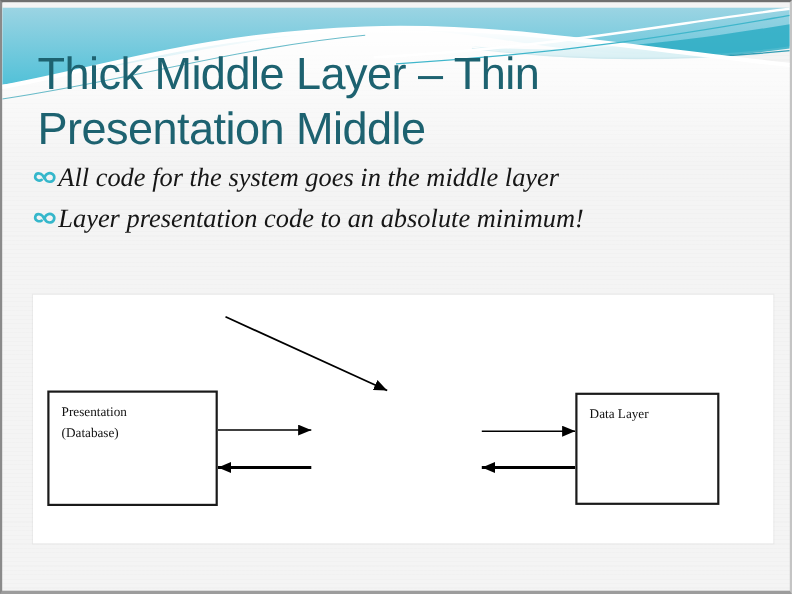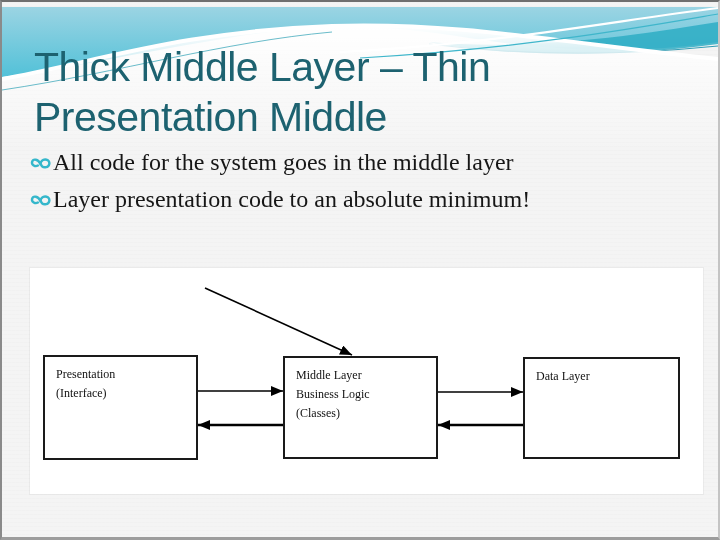--- a/index.html
+++ b/index.html
@@ -42,22 +42,23 @@
   }
   .title-line { display: block; white-space: nowrap; }
   .bullet-list {
     position: absolute;
     left: 28px;
     top: 147px;
     width: 660px;
   }
   .bullet-item {
     display: flex;
-    align-items: center;
+    align-items: flex-start;
     margin-bottom: 11px;
+    font-style: italic;
   }
   .bullet-icon {
     flex: 0 0 auto;
     width: 21px;
     height: 17px;
     margin-top: 5px;
     margin-right: 2px;
   }
   .bullet-text {
     font-family: "Liberation Serif", serif;
@@ -87,21 +88,21 @@
     border: 2px solid var(--box_border, #1a1a1a);
     font-family: Liberation Serif, serif;
     font-size: 12px;
     line-height: 19px;
     color: #111111;
     padding: 8px 4px 0 11px;
   }
   .diagram-box .box-line { display: block; white-space: nowrap; }
   .box-presentation { left: 13px;  top: 87px; width: 155px; height: 105px; }
   .box-middle       { left: 253px; top: 88px; width: 155px; height: 103px; }
-  .box-data         { left: 493px; top: 89px; width: 157px; height: 102px; }
+  .box-data         { left: 493px; top: 89px; width: 131px; height: 102px; }
 </style>
 </head>
 <body>
 
 <div class="slide">
 
   <svg class="header-wave" viewBox="0 0 716 150" preserveAspectRatio="none" aria-hidden="true">
     <defs>
       <linearGradient id="bandGrad" x1="0" y1="0" x2="0" y2="1">
         <stop offset="0" style="stop-color: var(--header_band_top, #9bd4e3)"></stop>
@@ -158,27 +159,22 @@
       </defs>
       <line x1="175" y1="20" x2="322" y2="87" stroke="#000" stroke-width="1.6" marker-end="url(#arrowHead)"></line>
       <line x1="168" y1="123" x2="253" y2="123" stroke="#000" stroke-width="1.4" marker-end="url(#arrowHead)"></line>
       <line x1="253" y1="157" x2="168" y2="157" stroke="#000" stroke-width="2.6" marker-end="url(#arrowHead)"></line>
       <line x1="408" y1="124" x2="493" y2="124" stroke="#000" stroke-width="1.4" marker-end="url(#arrowHead)"></line>
       <line x1="493" y1="157" x2="408" y2="157" stroke="#000" stroke-width="2.6" marker-end="url(#arrowHead)"></line>
     </svg>
 
     <div class="diagram-box box-presentation">
       <span class="box-line">Presentation</span>
-      <span class="box-line">(Interface)</span>
+      <span class="box-line">(Database)</span>
     </div>
 
-    <div class="diagram-box box-middle">
-      <span class="box-line">Middle Layer</span>
-      <span class="box-line">Business Logic</span>
-      <span class="box-line">(Classes)</span>
-    </div>
 
     <div class="diagram-box box-data">
       <span class="box-line">Data Layer</span>
     </div>
 
   </div>
 </div>
 
 </body></html>

